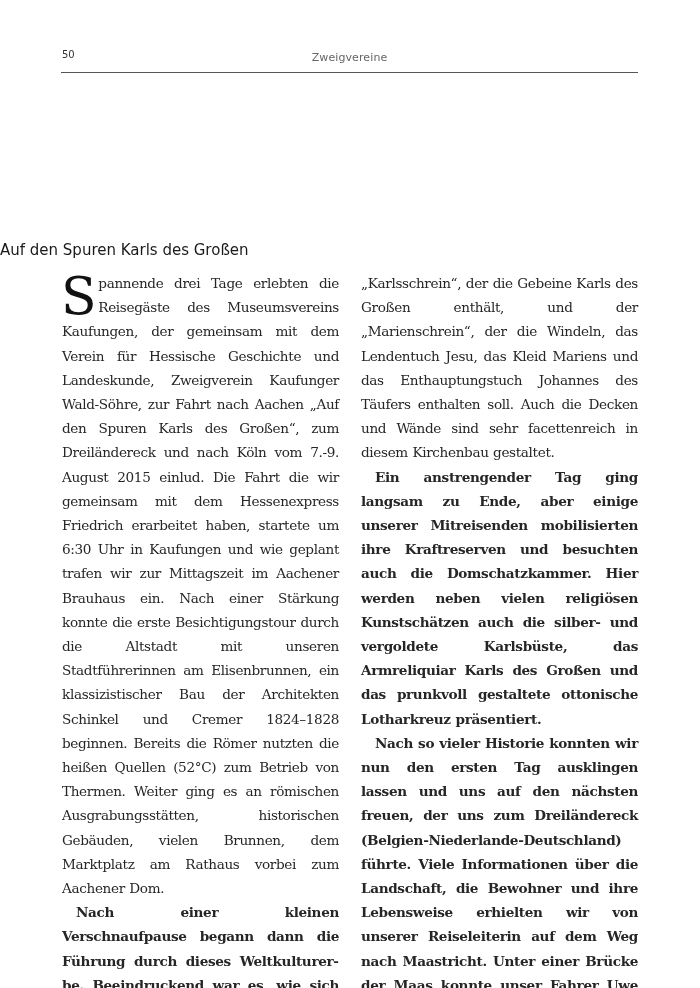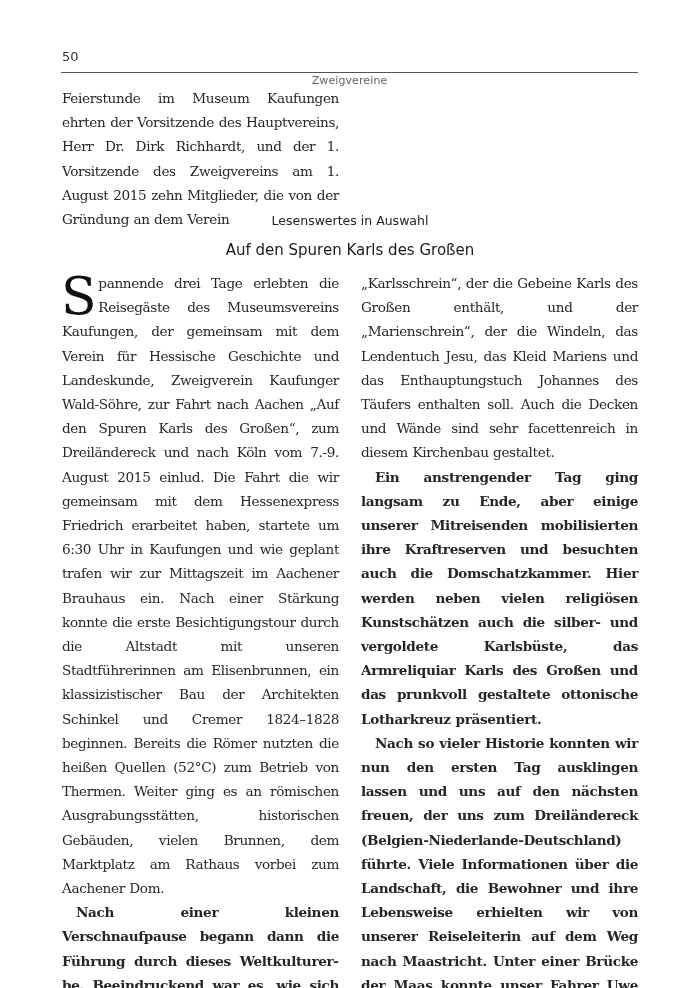--- a/index.html
+++ b/index.html
@@ -1,46 +1,42 @@
 <!DOCTYPE html>
 <html><head>
 <meta charset="utf-8">
 <style>
   html, body { margin: 0; padding: 0; background: #ffffff; }
   body { width: 700px; height: 988px; position: relative; overflow: hidden; color: #222; }
   .page { position: absolute; left: 0; top: 0; width: 700px; height: 988px; }
   .header { position: absolute; left: 61px; top: 48px; width: 577px; height: 24px; border-bottom: 1.5px solid #555; }
-  .page-num { position: absolute; left: 1px; top: 1px; font-family: "DejaVu Sans", sans-serif; font-size: 13px; color: #333; }
-  .running-title { position: absolute; left: 0; right: 0; top: 3px; text-align: center; font-family: "DejaVu Sans", sans-serif; font-size: 11px; color: #666; letter-spacing: 0.1px; margin-top: 23px; }
+  .page-num { position: absolute; left: 1px; top: 1px; font-family: "DejaVu Sans", sans-serif; font-size: 10px; color: #333; }
+  .running-title { position: absolute; left: 0; right: 0; top: 3px; text-align: center; font-family: "DejaVu Sans", sans-serif; font-size: 11px; color: #666; letter-spacing: 0.1px; }
   .col { position: absolute; width: 277px; font-family: "DejaVu Serif", serif; font-size: 13.6px; line-height: 24.2px; text-align: justify; color: #262626; letter-spacing: -0.35px; word-spacing: 0.5px; }
   .col p { margin: 0; hyphens: manual; }
   .col p.indent { text-indent: 14px; font-weight: bold; }
   .intro-left { left: 62px; top: 86px; }
   .intro-right { left: 361px; top: 86px; }
   .section-label { position: absolute; left: 0; width: 700px; top: 213px; text-align: center; font-family: "DejaVu Sans", sans-serif; font-size: 12.5px; color: #222; }
-  .article-title { position: absolute; left: 0; width: 700px; top: 241px; text-align: center; font-family: "DejaVu Sans", sans-serif; font-size: 15px; color: #1a1a1a; }
+  .article-title { position: absolute; left: 0; width: 700px; top: 241px; text-align: left; font-family: "DejaVu Sans", sans-serif; font-size: 15px; color: #1a1a1a; }
   .body-left { left: 62px; top: 271px; }
   .body-right { left: 361px; top: 271px; }
   .dropcap { float: left; font-family: "DejaVu Serif", serif; font-size: 52px; line-height: 42px; height: 44px; margin: 4px 2px 0 -1px; color: #111; }
 </style>
 </head>
 <body>
 
 <div class="page">
 
   <div class="header">
     <span class="page-num">50</span>
     <div class="running-title">Zweigvereine</div>
   </div>
 
-  <div class="col intro-left">
-    <p>Feierstunde im Museum Kaufungen ehrten der Vorsitzende des Hauptvereins, Herr Dr. Dirk Richhardt, und der 1. Vorsitzende des Zweigvereins am 1. August 2015 zehn Mit­glieder, die von der Gründung an dem Verein</p>
-  </div>
 
-  <div class="section-label">Lesenswertes in Auswahl</div>
   <div class="article-title">Auf den Spuren Karls des Großen</div>
 
   <div class="col body-left">
     <p><span class="dropcap">S</span><span>pannende drei Tage erlebten die Reise­gäste des Museumsvereins Kaufungen, der gemeinsam mit dem Verein für Hessi­sche Geschichte und Landeskunde, Zweigver­ein Kaufunger Wald-Söhre, zur Fahrt nach Aa­chen „Auf den Spuren Karls des Großen“, zum Dreiländereck und nach Köln vom 7.-9. August 2015 einlud. Die Fahrt die wir gemeinsam mit dem Hessenexpress Friedrich erarbeitet haben, startete um 6:30 Uhr in Kaufungen und wie ge­plant trafen wir zur Mittagszeit im Aachener Brauhaus ein. Nach einer Stärkung konnte die erste Besichtigungstour durch die Altstadt mit unseren Stadtführerinnen am Elisenbrunnen, ein klassizistischer Bau der Architekten Schin­kel und Cremer 1824–1828 beginnen. Bereits die Römer nutzten die heißen Quellen (52°C) zum Betrieb von Thermen. Weiter ging es an römischen Ausgrabungsstätten, historischen Gebäuden, vielen Brunnen, dem Marktplatz am Rathaus vorbei zum Aachener Dom.</span></p>
     <p class="indent">Nach einer kleinen Verschnaufpause begann dann die Führung durch dieses Weltkulturer­be. Beeindruckend war es, wie sich der Bau seit seiner Grundsteinlegung 796 durch „Karl des Großen“ über verschiedene Baustile entwickel­te. Besonders sehenswert der schlichte Thron­sessel im Obergeschoss gegenüber dem Chor. Er besteht aus Steinplatten der Grabeskirche in Jerusalem. Diesen Thron bestiegen zwischen 936 und 1531 dreißig deutsche Könige. Pracht­voll gestaltet sind in diesen Sakralbau der</p>
   </div>
 
   <div class="col body-right">
     <p>„Karlsschrein“, der die Gebeine Karls des Gro­ßen enthält, und der „Marienschrein“, der die Windeln, das Lendentuch Jesu, das Kleid Ma­riens und das Enthauptungstuch Johannes des Täufers enthalten soll. Auch die Decken und Wände sind sehr facettenreich in diesem Kir­chenbau gestaltet.</p>
     <p class="indent">Ein anstrengender Tag ging langsam zu Ende, aber einige unserer Mitreisenden mobilisier­ten ihre Kraftreserven und besuchten auch die Domschatzkammer. Hier werden neben vielen religiösen Kunstschätzen auch die silber- und vergoldete Karlsbüste, das Armreliquiar Karls des Großen und das prunkvoll gestaltete otto­nische Lotharkreuz präsentiert.</p>

